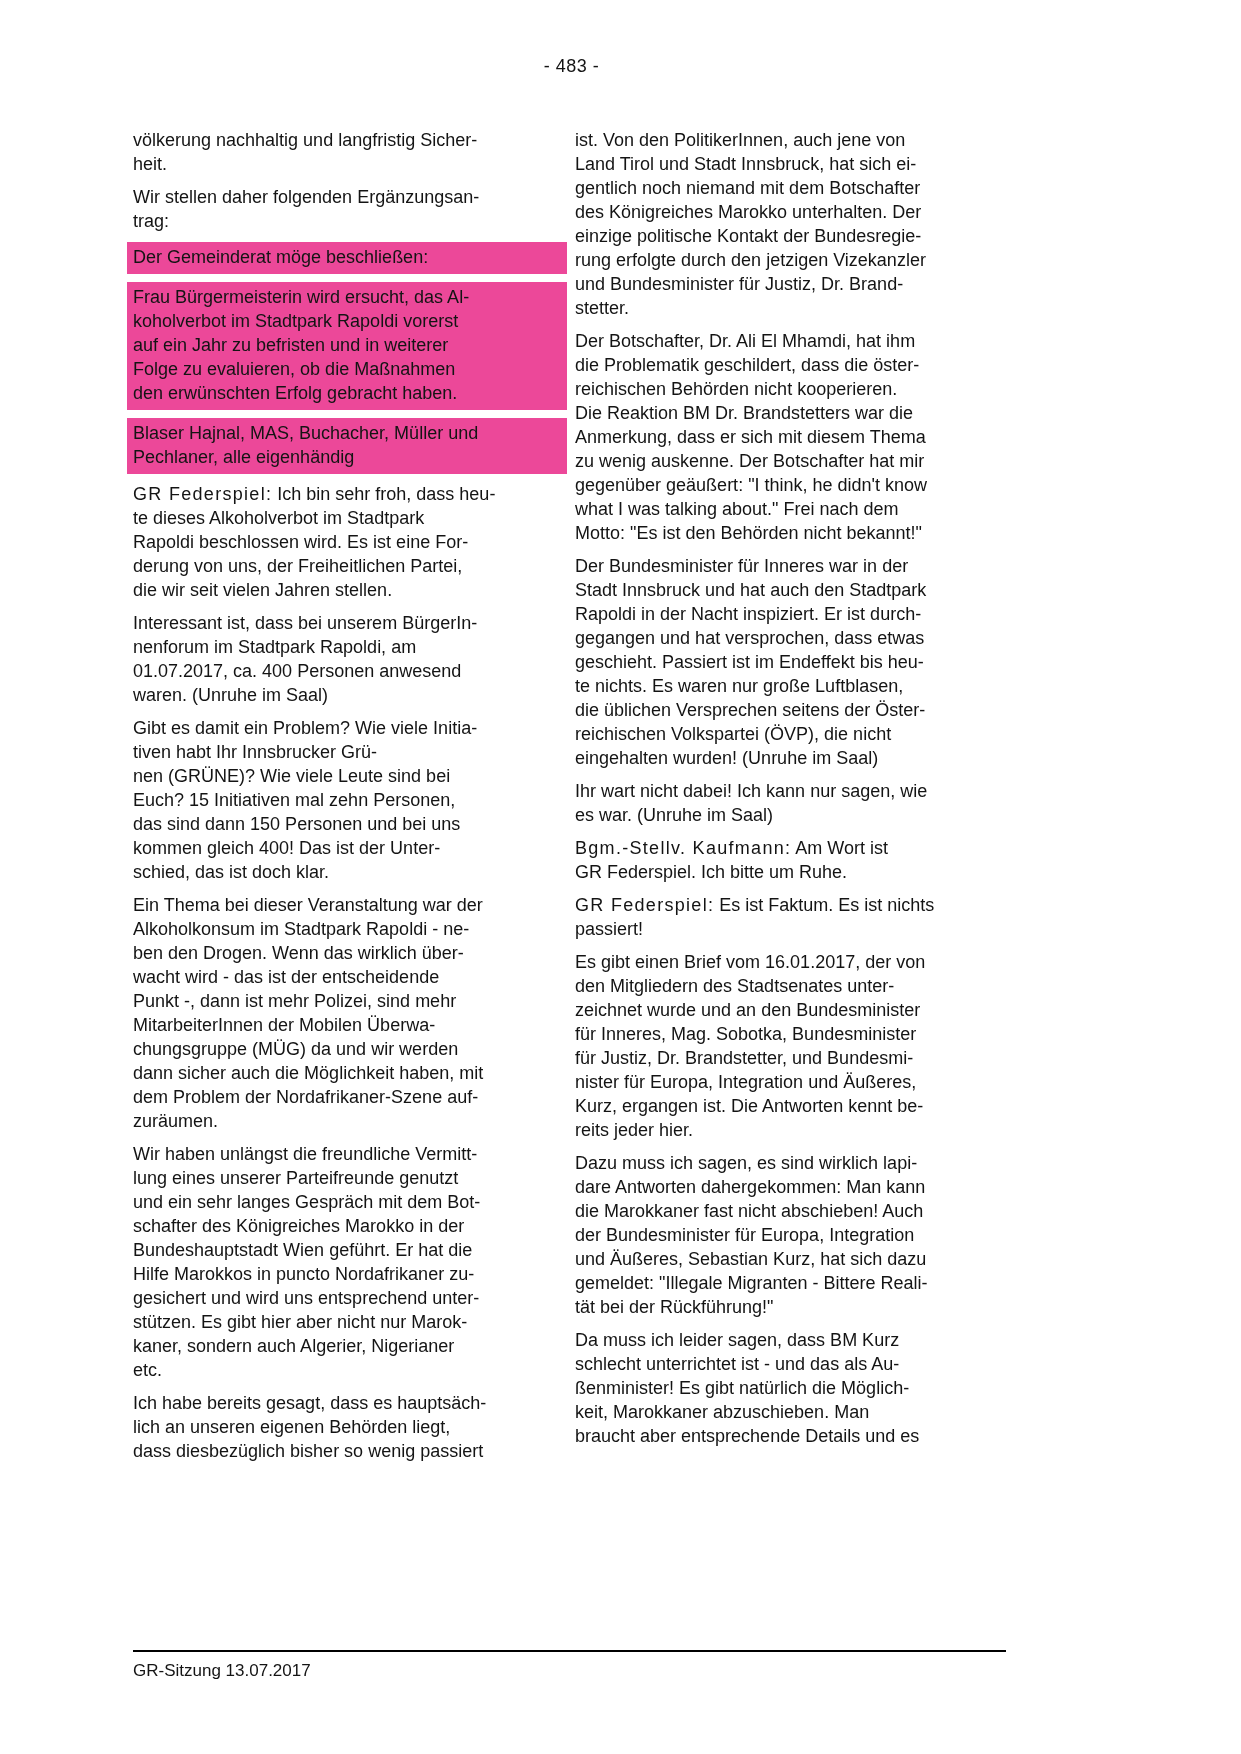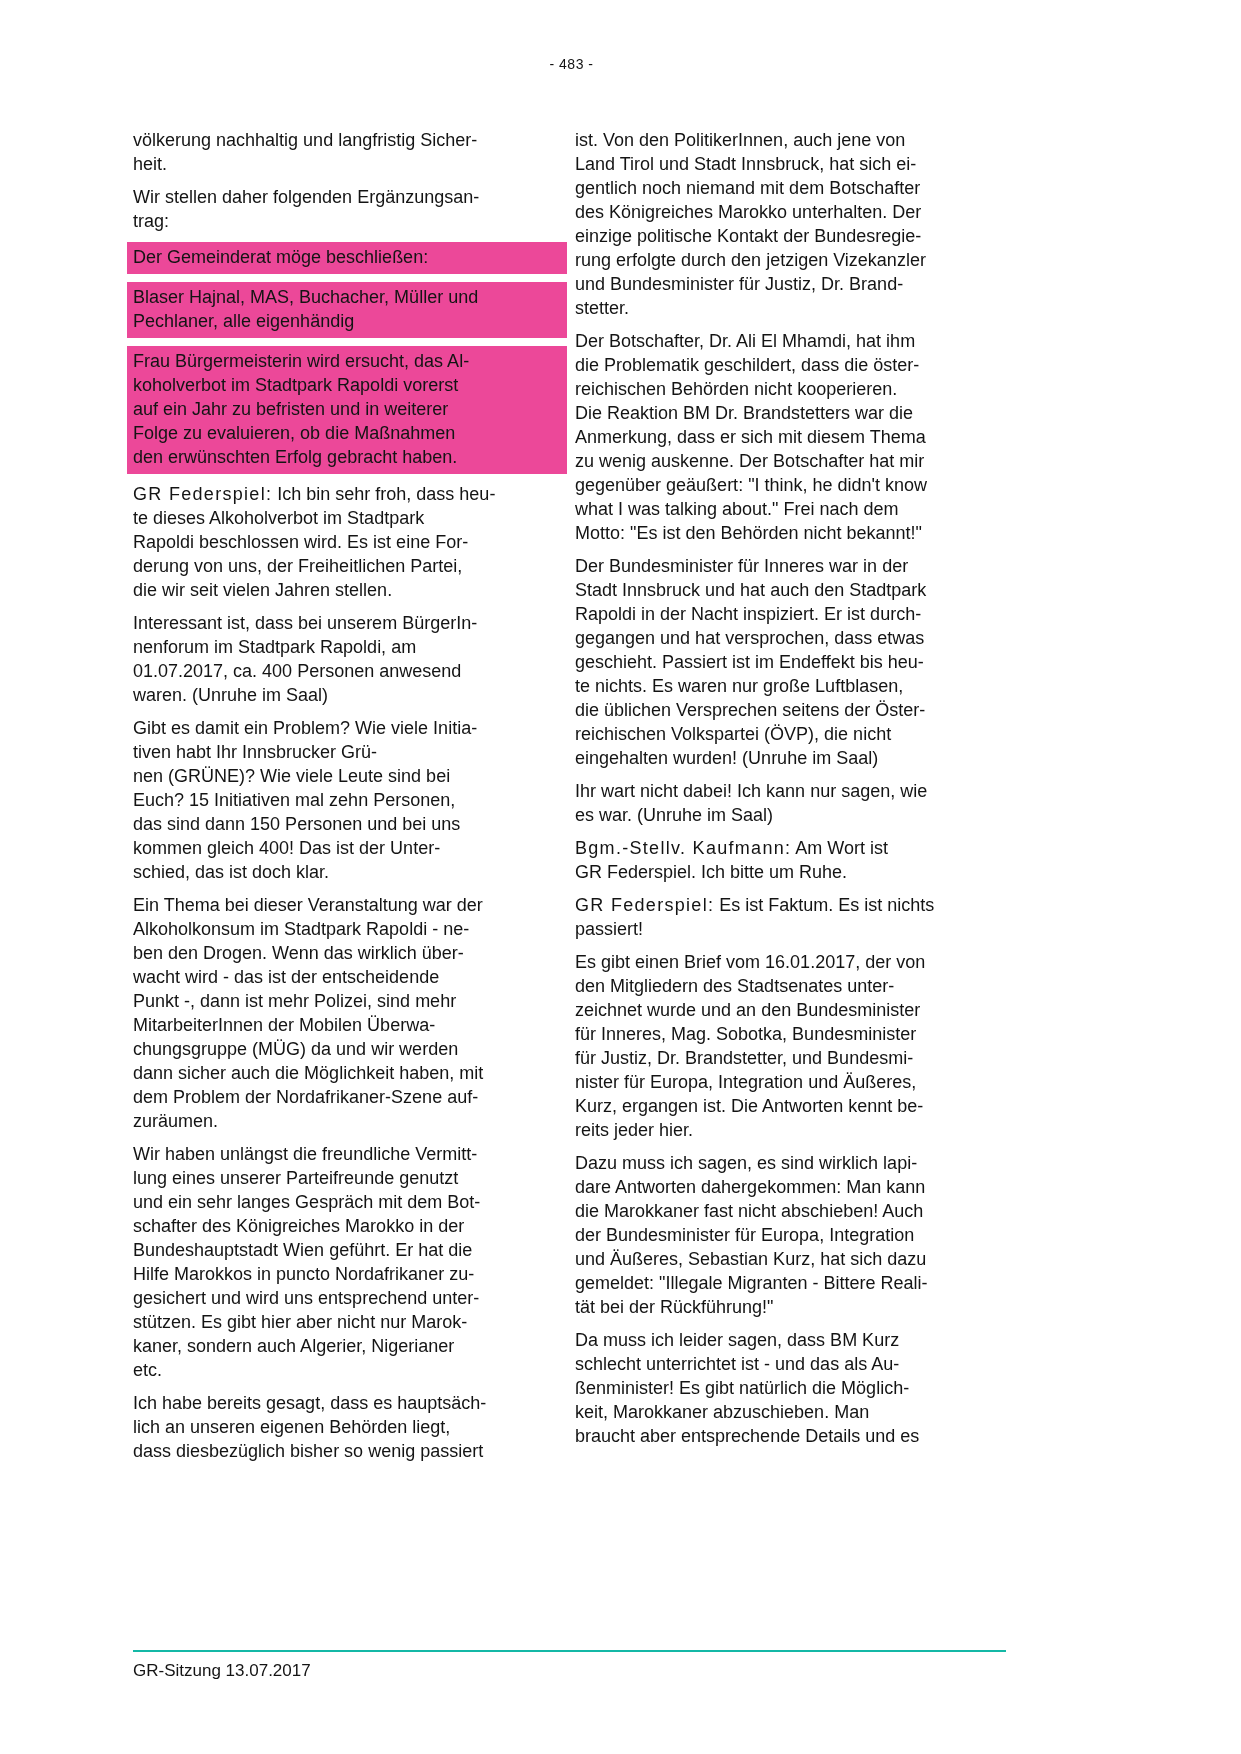--- a/index.html
+++ b/index.html
@@ -13,21 +13,21 @@
     color: #141414;
     overflow: hidden;
     margin: 0 auto;
   }
   .page-header {
     position: absolute;
     top: 56px;
     left: 133px;
     width: 877px;
     text-align: center;
-    font-size: 14px;
+    font-size: 18px;
     letter-spacing: 0.5px;
   }
   .content {
     position: absolute;
     top: 128px;
     left: 133px;
     width: 890px;
     display: flex;
     gap: 22px;
     align-items: flex-start;
@@ -51,45 +51,45 @@
   }
   .speaker {
     letter-spacing: 1.3px;
     margin-top: 32px;
   }
   .page-footer {
     position: absolute;
     top: 1650px;
     left: 133px;
     width: 873px;
-    border-top: 2px solid #14b8a6;
+    border-top: 2px solid #000000;
     padding-top: 9px;
     font-size: 17px;
   }
 </style>
 </head>
 <body>
 
 <div class="page">
   <div class="page-header">- 483 -</div>
 
   <div class="content">
     <div class="column">
         <p class="para">völkerung nachhaltig und langfristig Sicher-
 heit.</p>
         <p class="para">Wir stellen daher folgenden Ergänzungsan-
 trag:</p>
         <p class="para highlight">Der Gemeinderat möge beschließen:</p>
-        <p class="para highlight">Blaser Hajnal, MAS, Buchacher, Müller und
-Pechlaner, alle eigenhändig</p>
         <p class="para highlight">Frau Bürgermeisterin wird ersucht, das Al-
 koholverbot im Stadtpark Rapoldi vorerst
 auf ein Jahr zu befristen und in weiterer
 Folge zu evaluieren, ob die Maßnahmen
 den erwünschten Erfolg gebracht haben.</p>
+        <p class="para highlight">Blaser Hajnal, MAS, Buchacher, Müller und
+Pechlaner, alle eigenhändig</p>
         <p class="para"><span class="speaker">GR Federspiel:</span> Ich bin sehr froh, dass heu-
 te dieses Alkoholverbot im Stadtpark
 Rapoldi beschlossen wird. Es ist eine For-
 derung von uns, der Freiheitlichen Partei,
 die wir seit vielen Jahren stellen.</p>
         <p class="para">Interessant ist, dass bei unserem BürgerIn-
 nenforum im Stadtpark Rapoldi, am
 01.07.2017, ca. 400 Personen anwesend
 waren. (Unruhe im Saal)</p>
         <p class="para">Gibt es damit ein Problem? Wie viele Initia-

